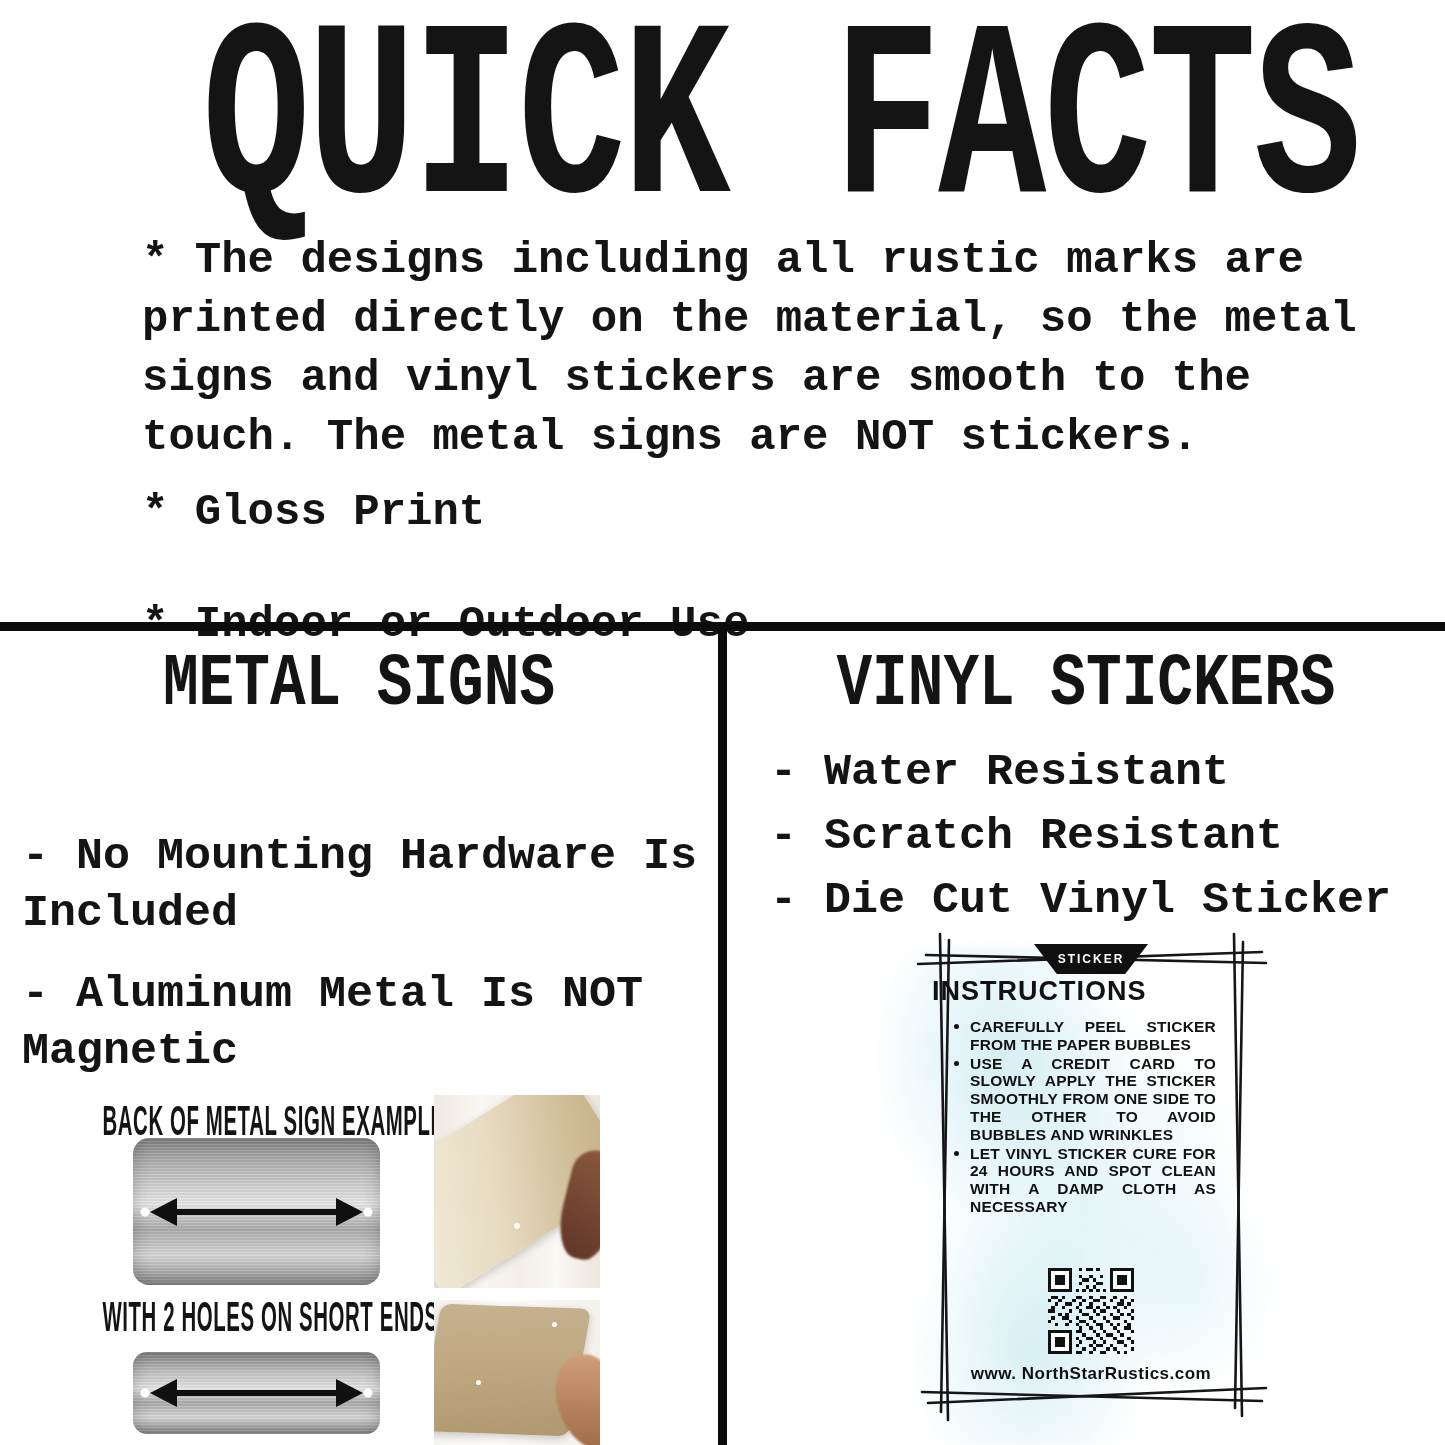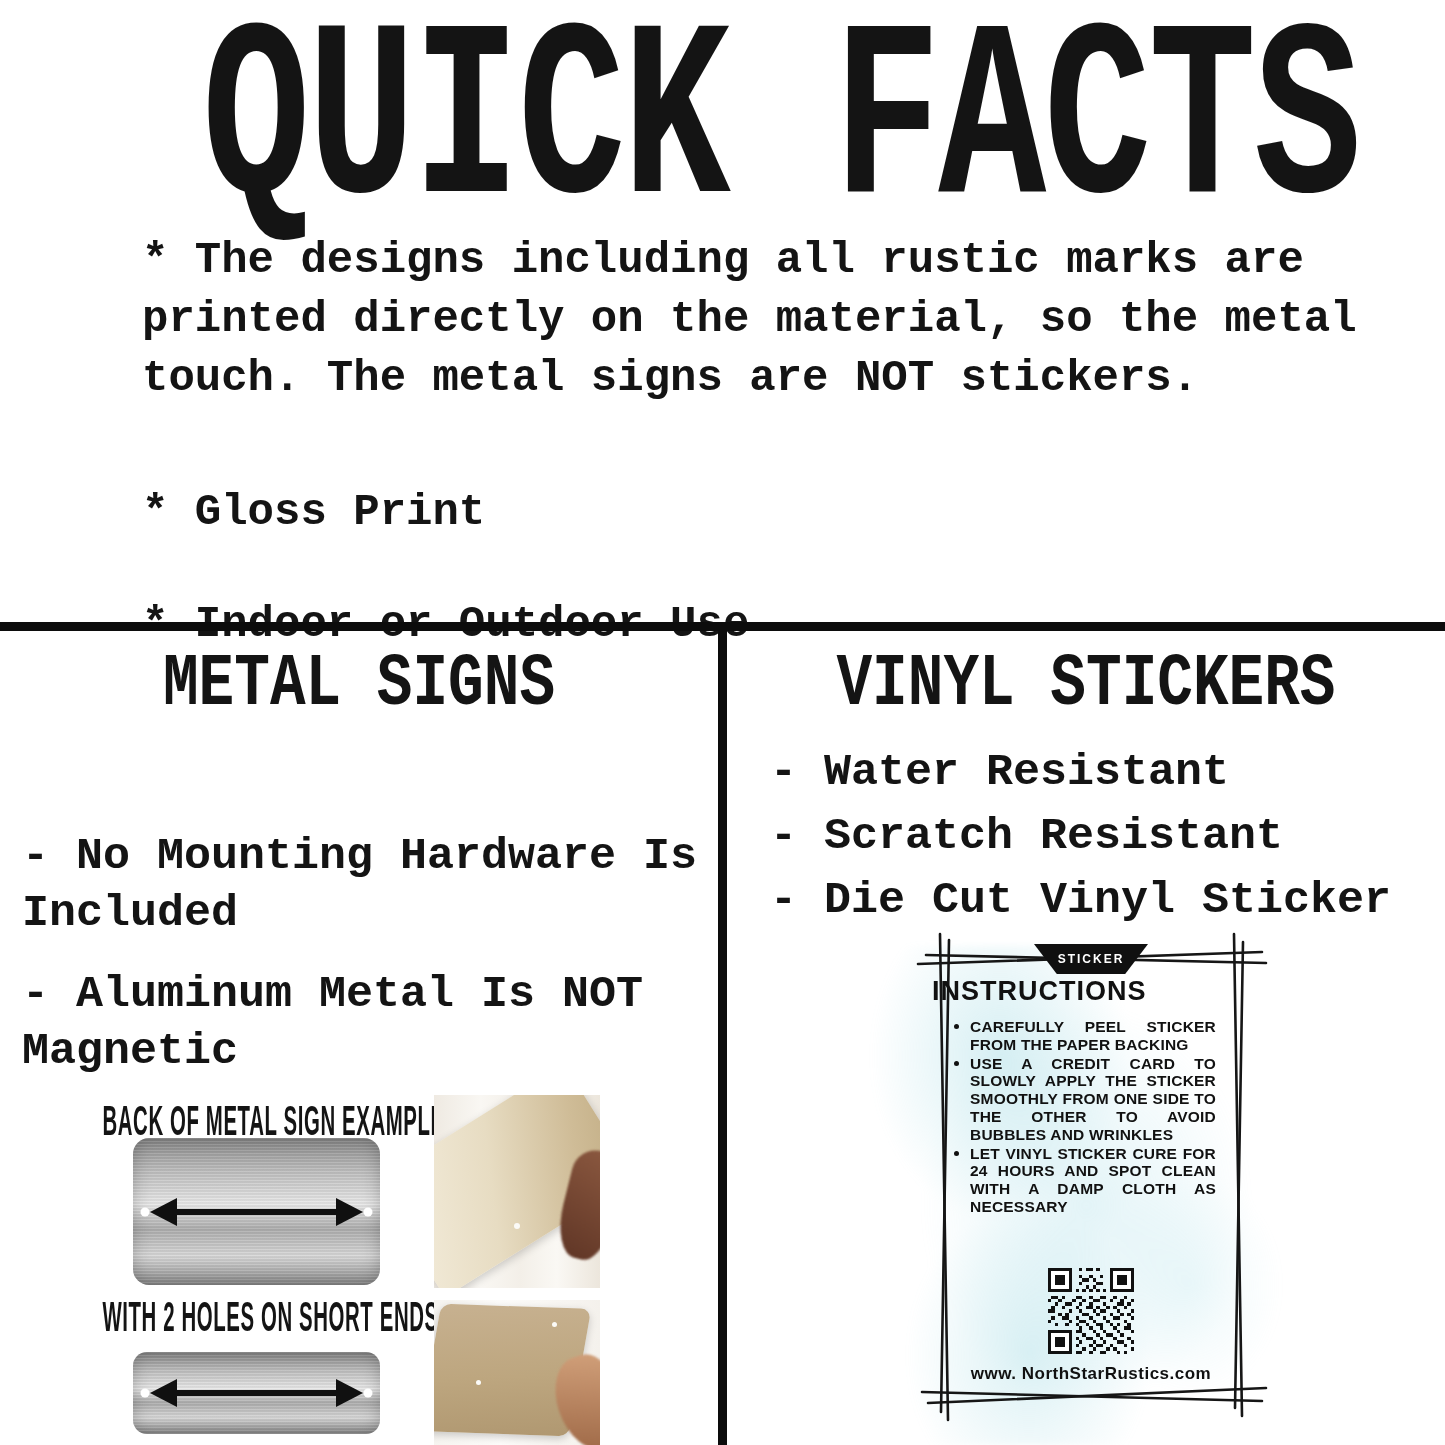--- a/index.html
+++ b/index.html
@@ -100,20 +100,21 @@
 </head>
 <body>
 
 <div class="canvas">
 
   <div class="title">QUICK FACTS</div>
 
   <div class="intro">
     <div class="intro-line">* The designs including all rustic marks are</div>
     <div class="intro-line">printed directly on the material, so the metal</div>
+    <div class="intro-line">signs and vinyl stickers are smooth to the</div>
     <div class="intro-line">touch. The metal signs are NOT stickers.</div>
   </div>
   <div class="intro-bullet bullet-gloss">* Gloss Print</div>
   <div class="intro-bullet bullet-use">* Indoor or Outdoor Use</div>
 
   <div class="h-divider"></div>
   <div class="v-divider"></div>
 
   <div class="col-heading left">METAL SIGNS</div>
   <div class="list-item ms-item2">- No Mounting Hardware Is Included</div>
@@ -180,21 +181,21 @@
     <div class="badge">
       <span>STICKER</span>
     </div>
     <div class="card-heading">INSTRUCTIONS</div>
 
     <div class="card-bullets">
       <div class="card-bullet">
         <span class="dot">
             <i></i>
           </span>
-        <p>CAREFULLY PEEL STICKER FROM THE PAPER BACKING</p>
+        <p>CAREFULLY PEEL STICKER FROM THE PAPER BUBBLES</p>
       </div>
       <div class="card-bullet">
         <span class="dot">
             <i></i>
           </span>
         <p>USE A CREDIT CARD TO SLOWLY APPLY THE STICKER SMOOTHLY FROM ONE SIDE TO THE OTHER TO AVOID BUBBLES AND WRINKLES</p>
       </div>
       <div class="card-bullet">
         <span class="dot">
             <i></i>

